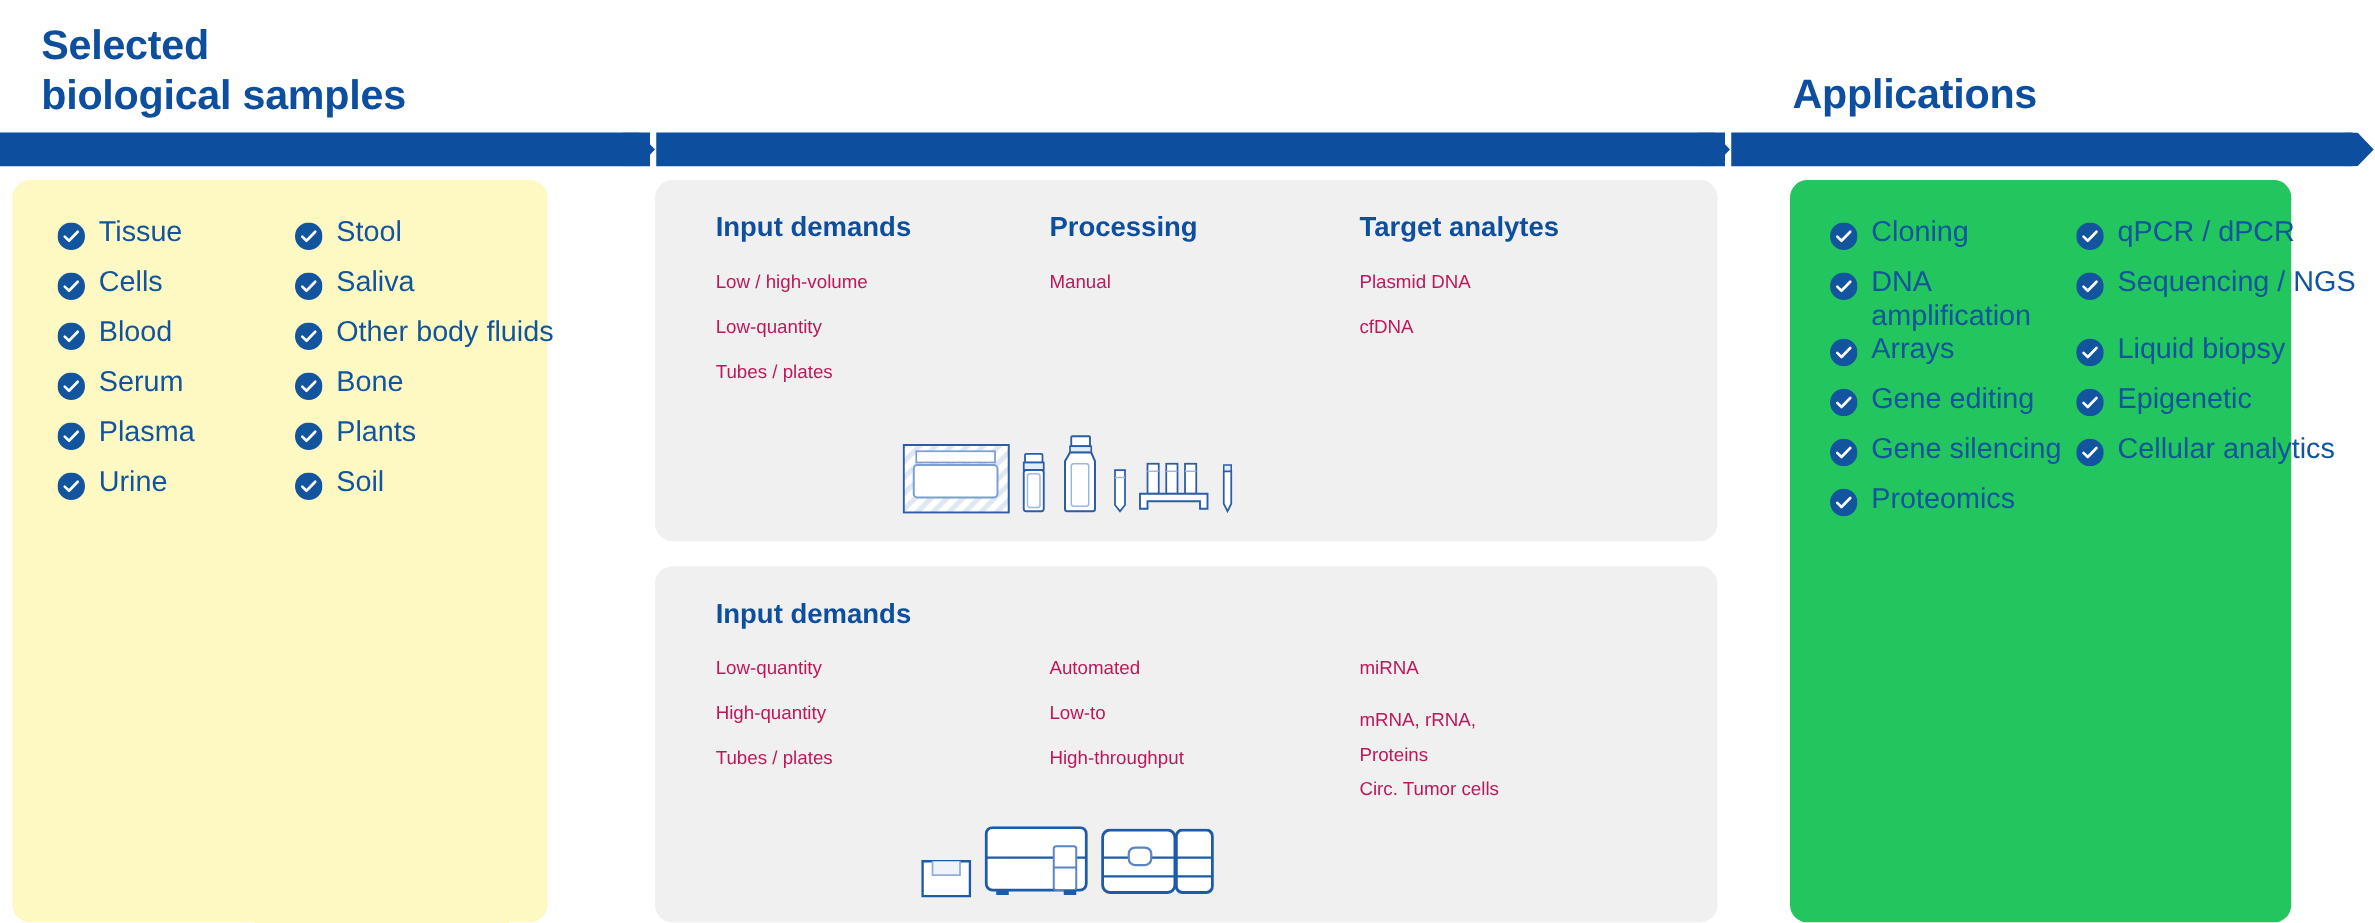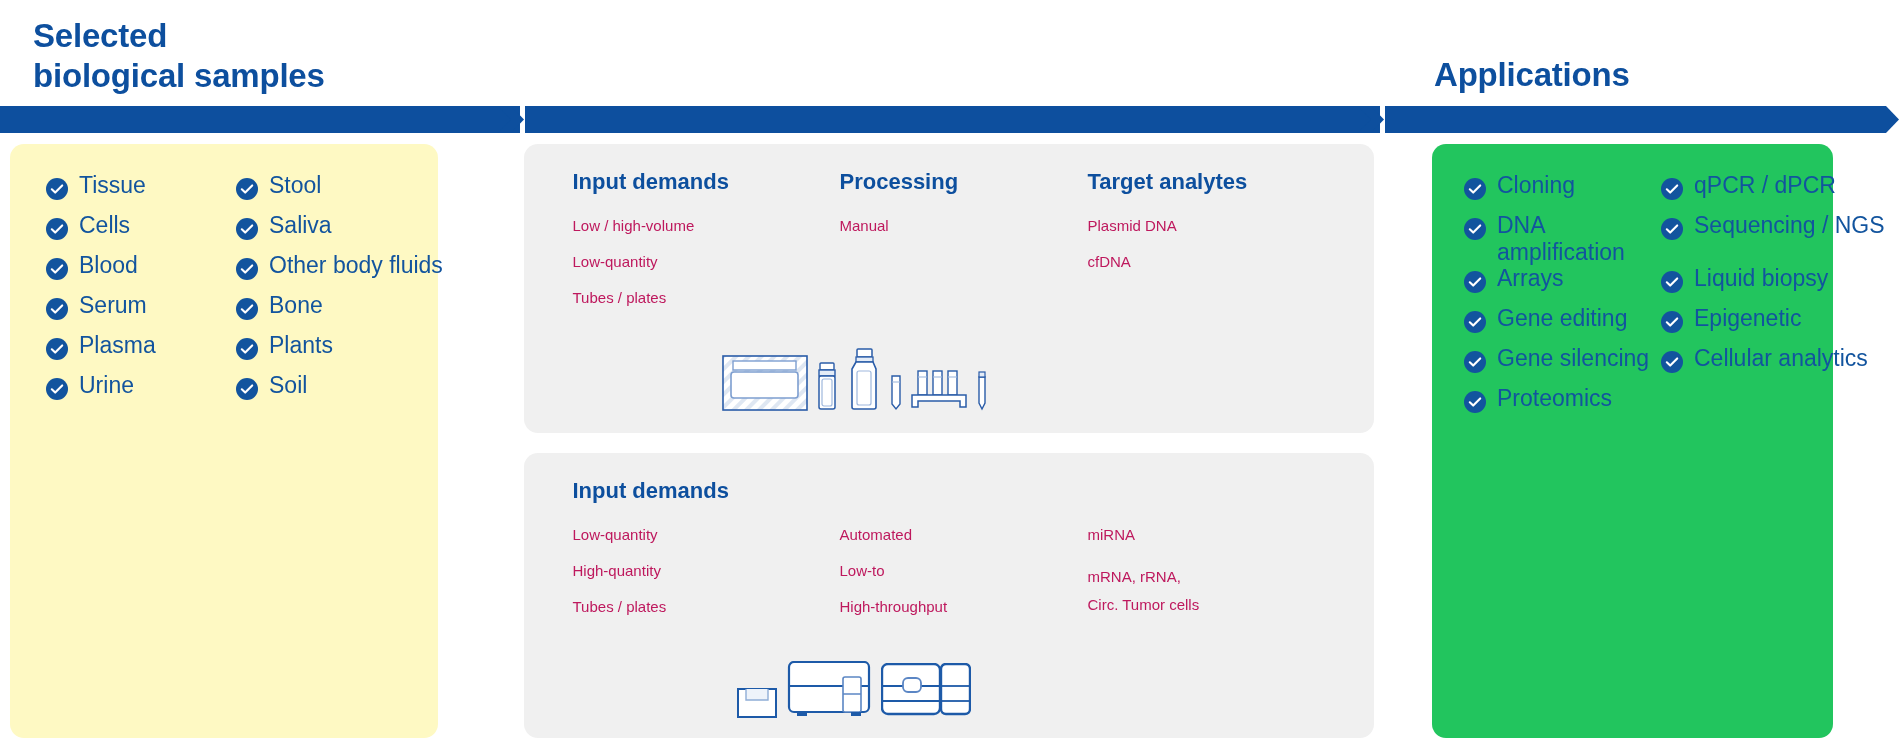--- a/index.html
+++ b/index.html
@@ -407,20 +407,21 @@
       <div class="col-title blank">&nbsp;</div>
       <div class="col-line">Automated</div>
       <div class="col-line">Low-to</div>
       <div class="col-line">High-throughput</div>
     </div>
 
     <div class="col col-w3">
       <div class="col-title blank">&nbsp;</div>
       <div class="col-line gap-after">miRNA</div>
       <div class="col-line tight">mRNA, rRNA,</div>
+      <div class="col-line tight">Proteins</div>
       <div class="col-line">Circ. Tumor cells</div>
     </div>
 
   </div>
 
   <div class="art-row art-bottom">
 
     <svg width="40" height="30" viewBox="0 0 40 30">
       <rect x="1" y="1" width="38" height="28" fill="#ffffff" stroke="#1d5aa8" stroke-width="2"></rect>
       <path d="M9 1 L9 12 L31 12 L31 1" fill="#eef3fa" stroke="#8fadd6" stroke-width="1.4"></path>

